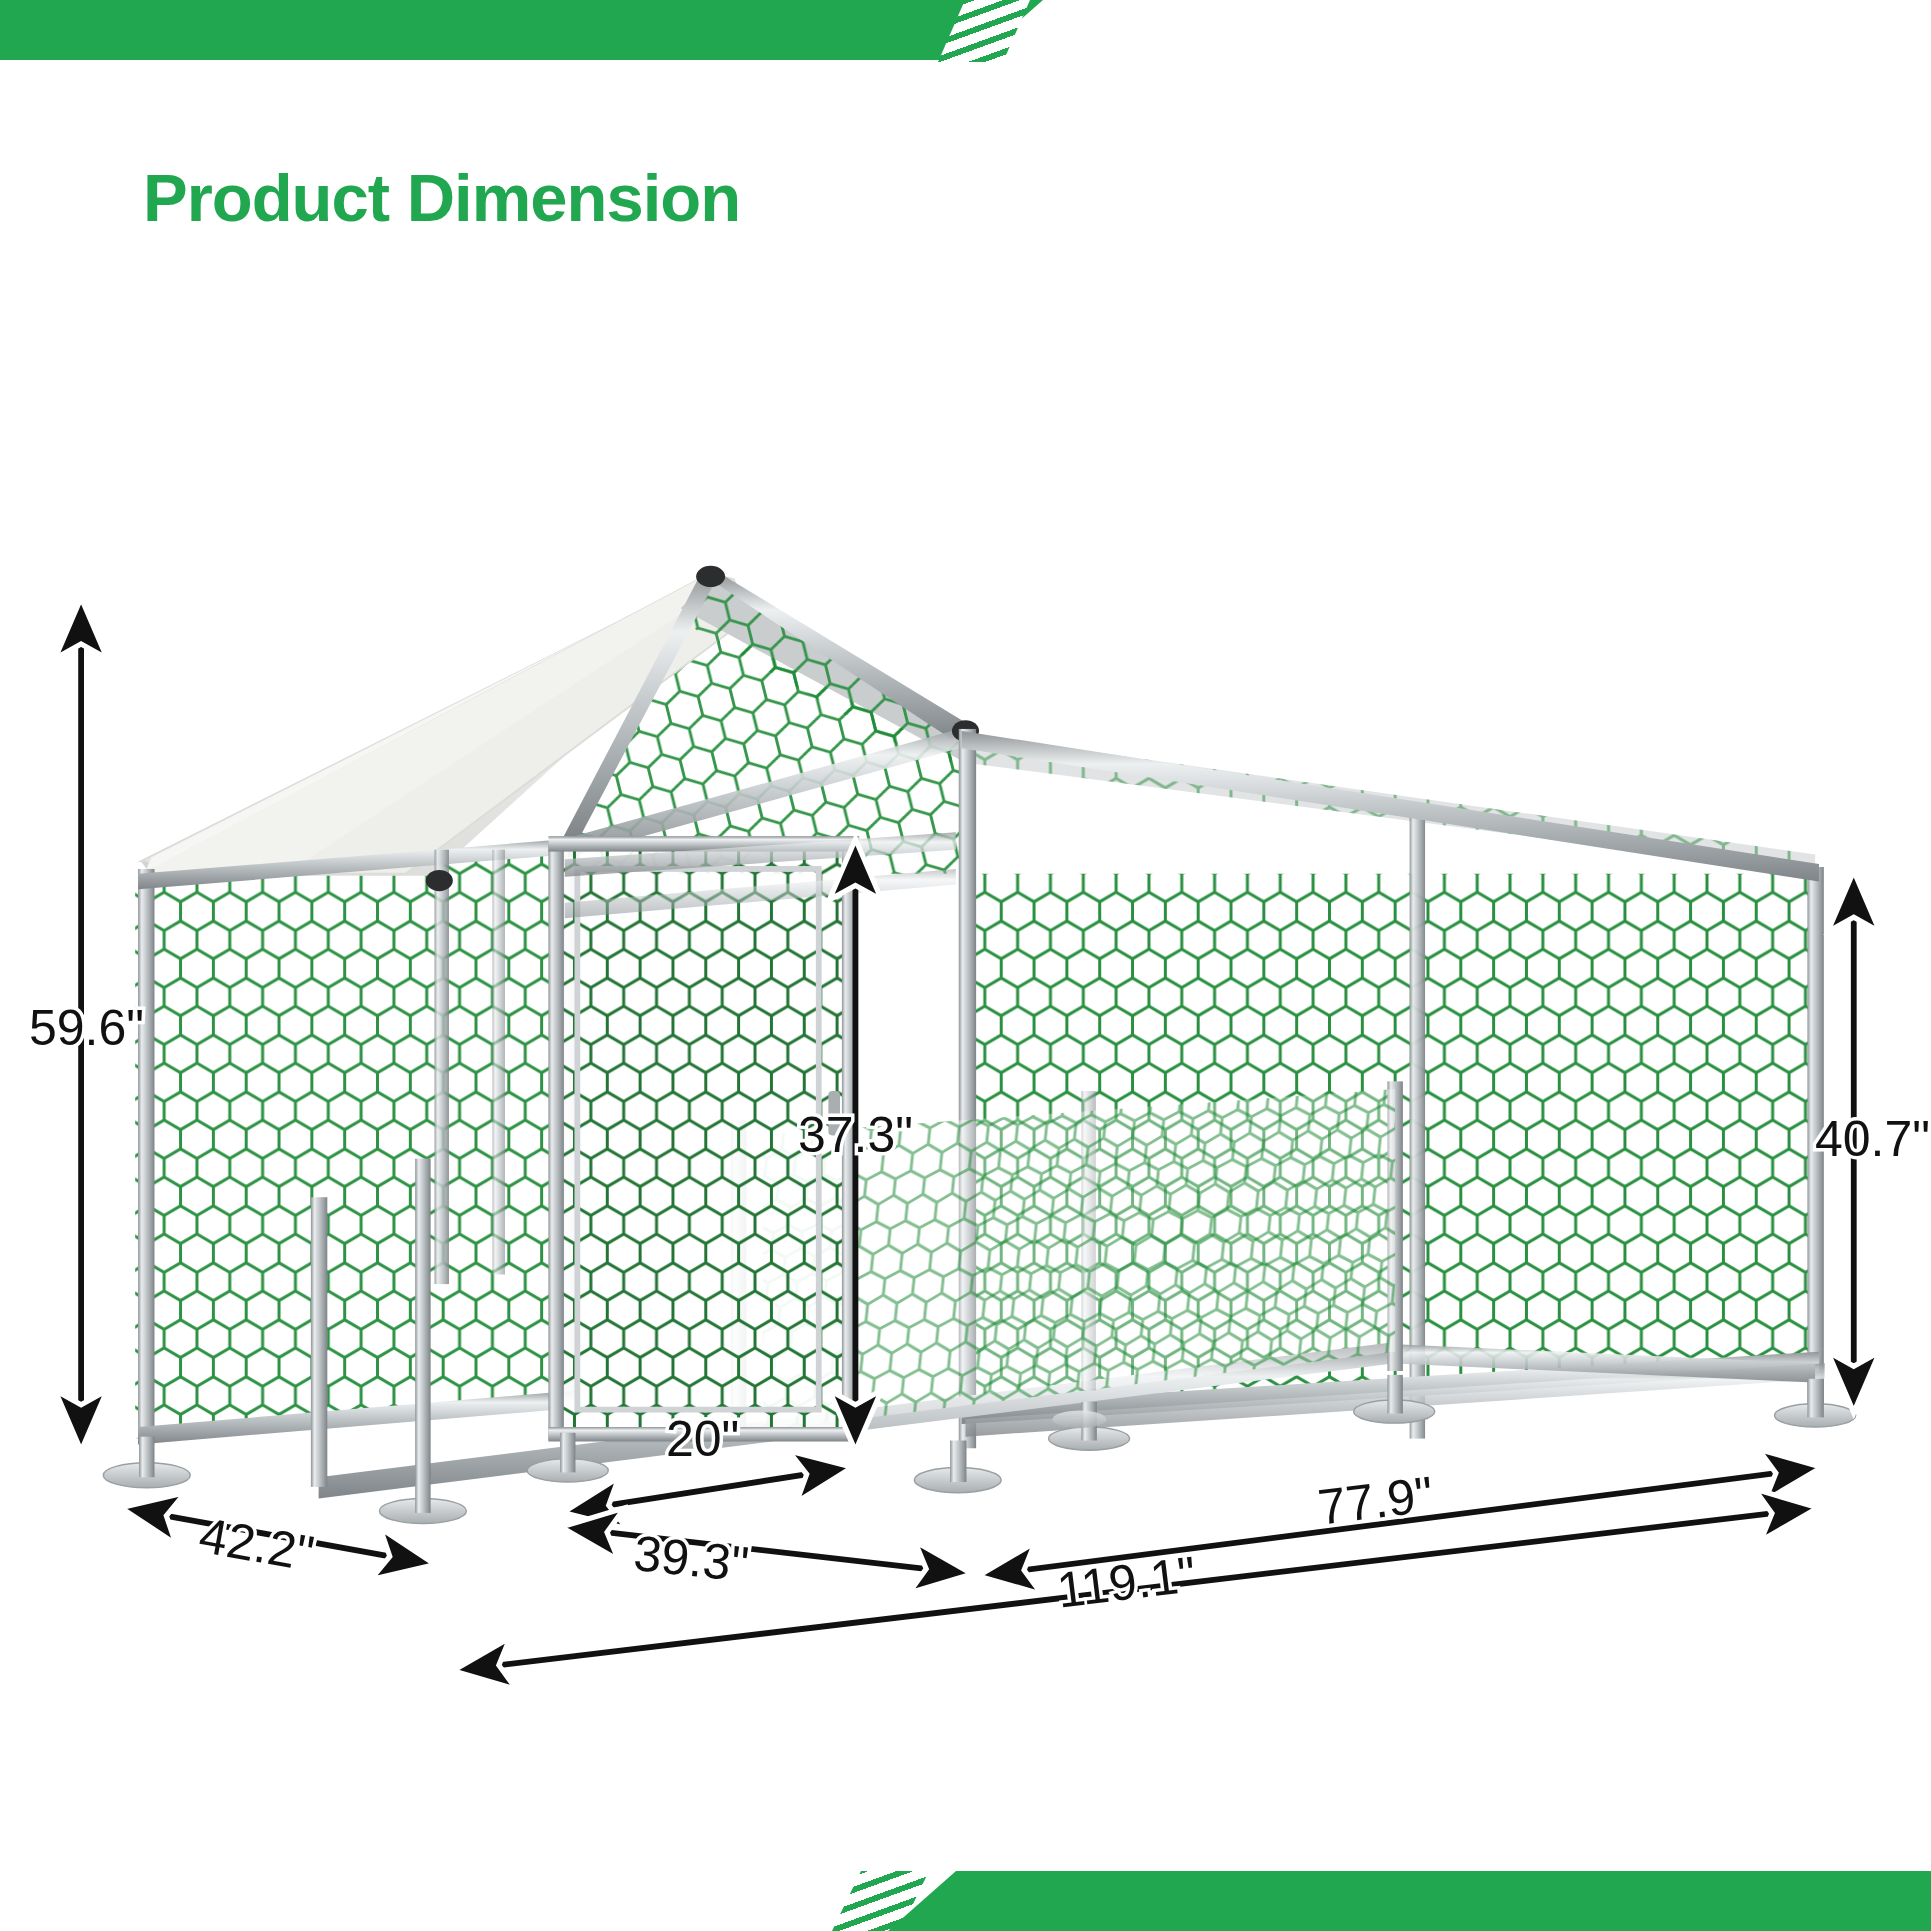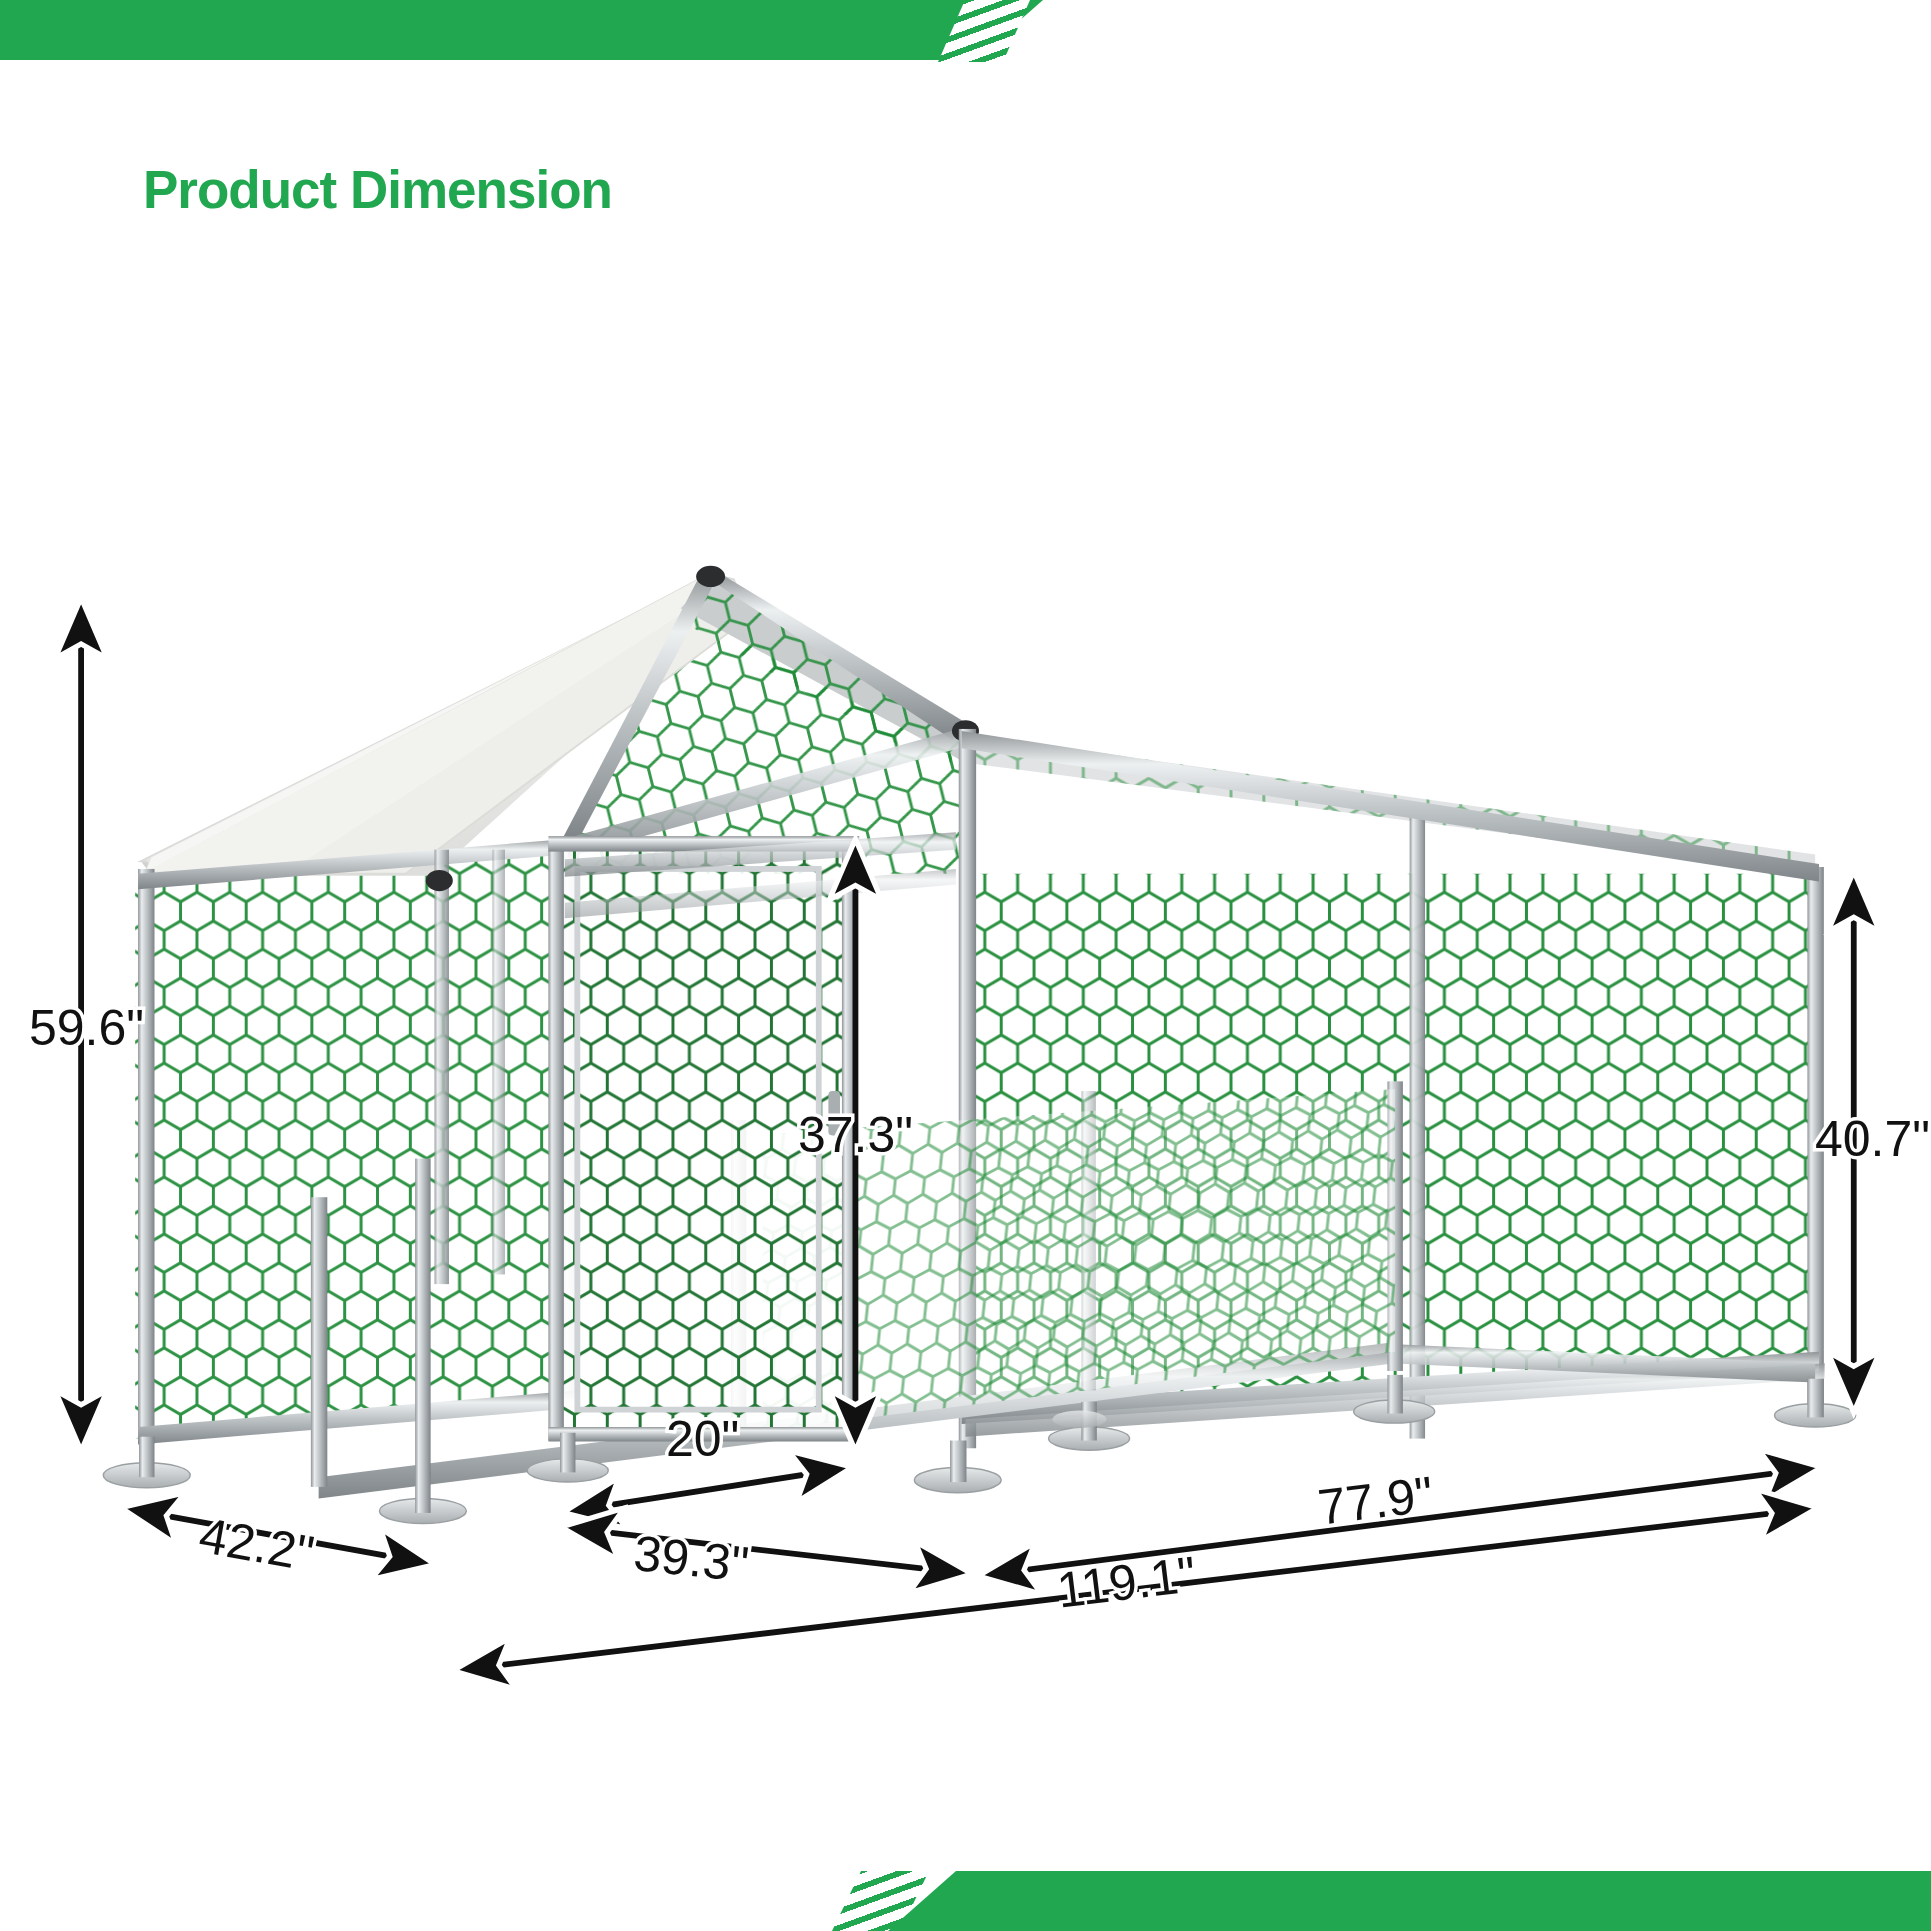--- a/index.html
+++ b/index.html
@@ -58,21 +58,21 @@
         -20deg,
         #22a751 0px, #22a751 5.8px,
         #ffffff 5.8px, #ffffff 15.4px
       );
   }
 
   
   .page-title {
     position: absolute;
     left: 143px; top: 159px;
-    font-size: 53px;
+    font-size: 67px;
     font-weight: bold;
     color: #22a751;
     letter-spacing: -1px;
     white-space: nowrap;
   }
 
   
   #diagram {
     position: absolute;
     left: 0; top: 0;

